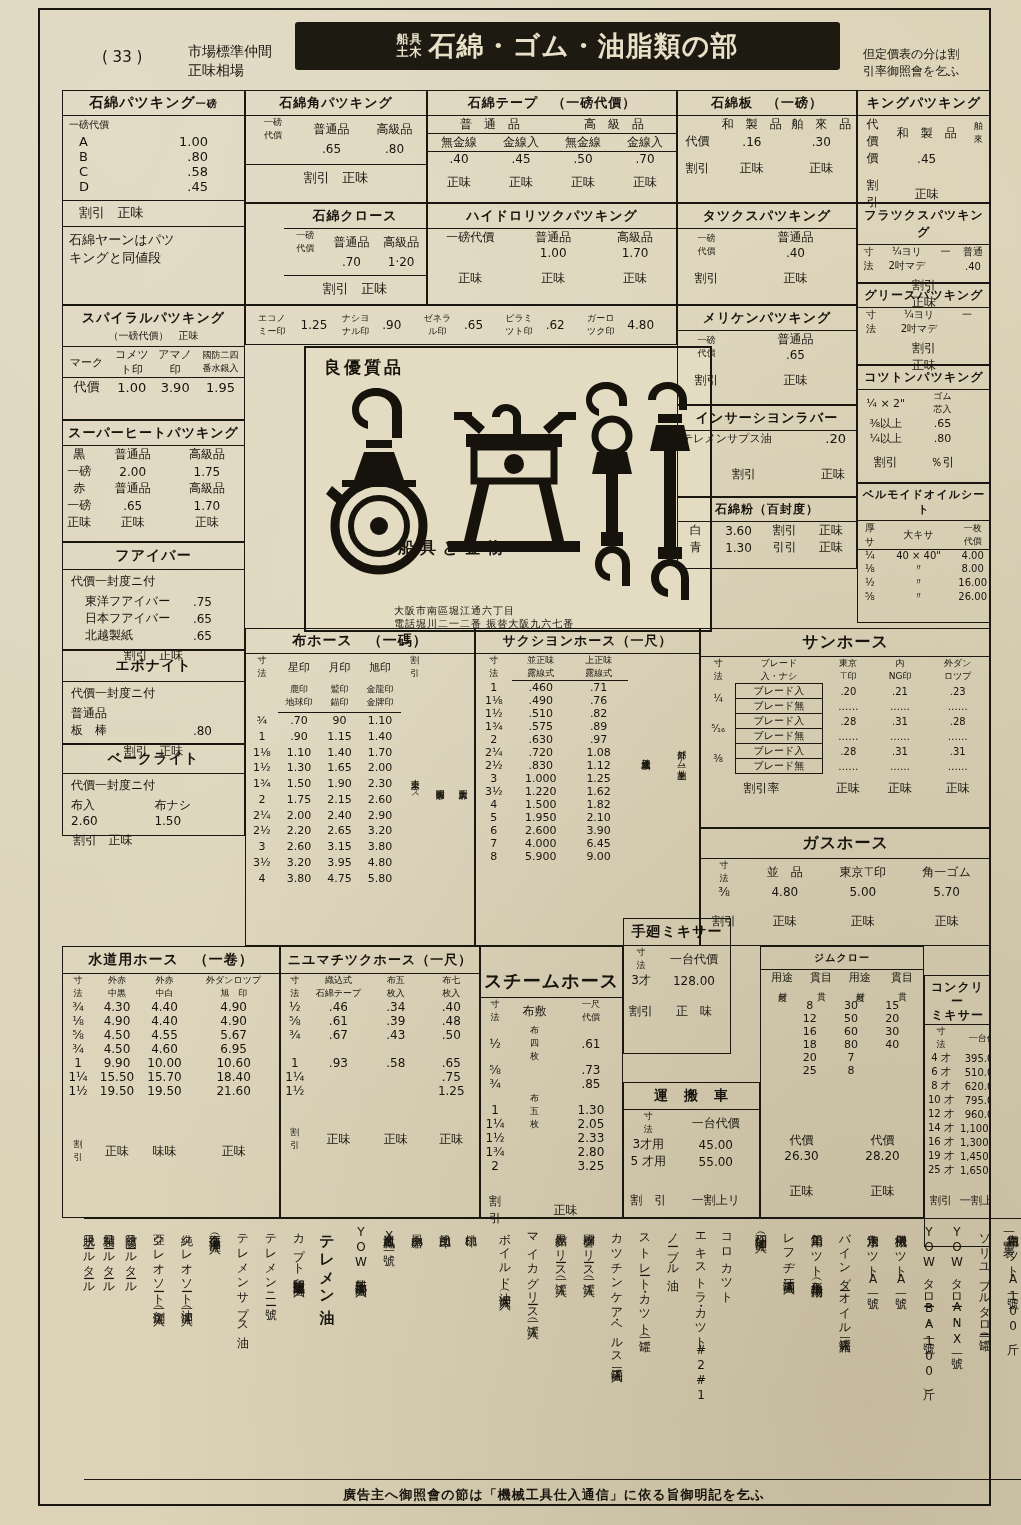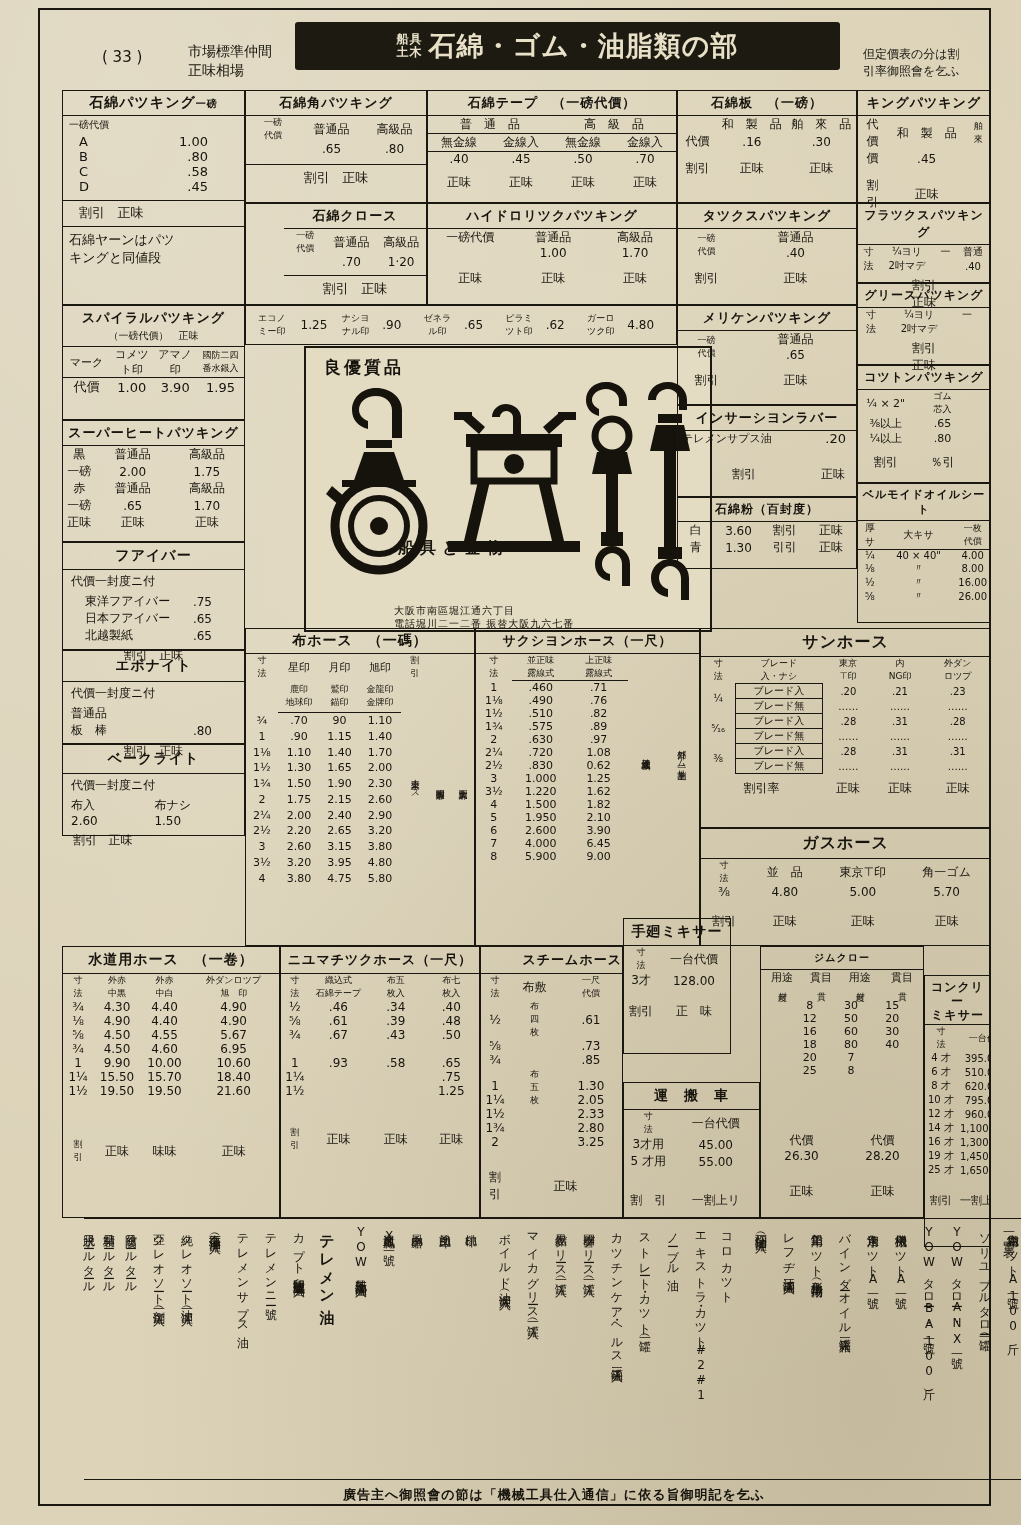--- a/index.html
+++ b/index.html
@@ -865,21 +865,21 @@
                 <td class="ctr">.97</td>
               </tr>
           <tr>
                 <td class="ctr">2¼</td>
                 <td class="ctr">.720</td>
                 <td class="ctr">1.08</td>
               </tr>
           <tr>
                 <td class="ctr">2½</td>
                 <td class="ctr">.830</td>
-                <td class="ctr">0.62</td>
+                <td class="ctr">1.12</td>
               </tr>
           <tr>
                 <td class="ctr">3</td>
                 <td class="ctr">1.000</td>
                 <td class="ctr">1.25</td>
               </tr>
           <tr>
                 <td class="ctr">3½</td>
                 <td class="ctr">1.220</td>
                 <td class="ctr">1.62</td>
@@ -1163,21 +1163,21 @@
                 </td>
             <td class="ctr" style="padding-top:28px">正味</td>
             <td class="ctr" style="padding-top:28px">正味</td>
             <td class="ctr" style="padding-top:28px">正味</td>
           </tr>
         </tbody>
           </table>
       </div>
 
       <div class="box" style="left:440px;top:936px;width:143px;height:272px;">
-        <div class="ttl" style="font-size:13px;padding-top:4px;text-align:right;">スチームホース</div>
+        <div class="ttl" style="font-size:18px;padding-top:22px;">スチームホース</div>
         <div class="hr" style="margin-top:4px;"></div>
         <table class="t" style="font-size:12px;">
           <tbody>
               <tr>
             <td class="ctr xsmall" style="width:20%">
                   <span style="display:block">寸</span>
                   <span style="display:block">法</span>
                 </td>
             <td class="ctr" style="width:36%">布敷</td>
             <td class="ctr xsmall" style="width:44%">

